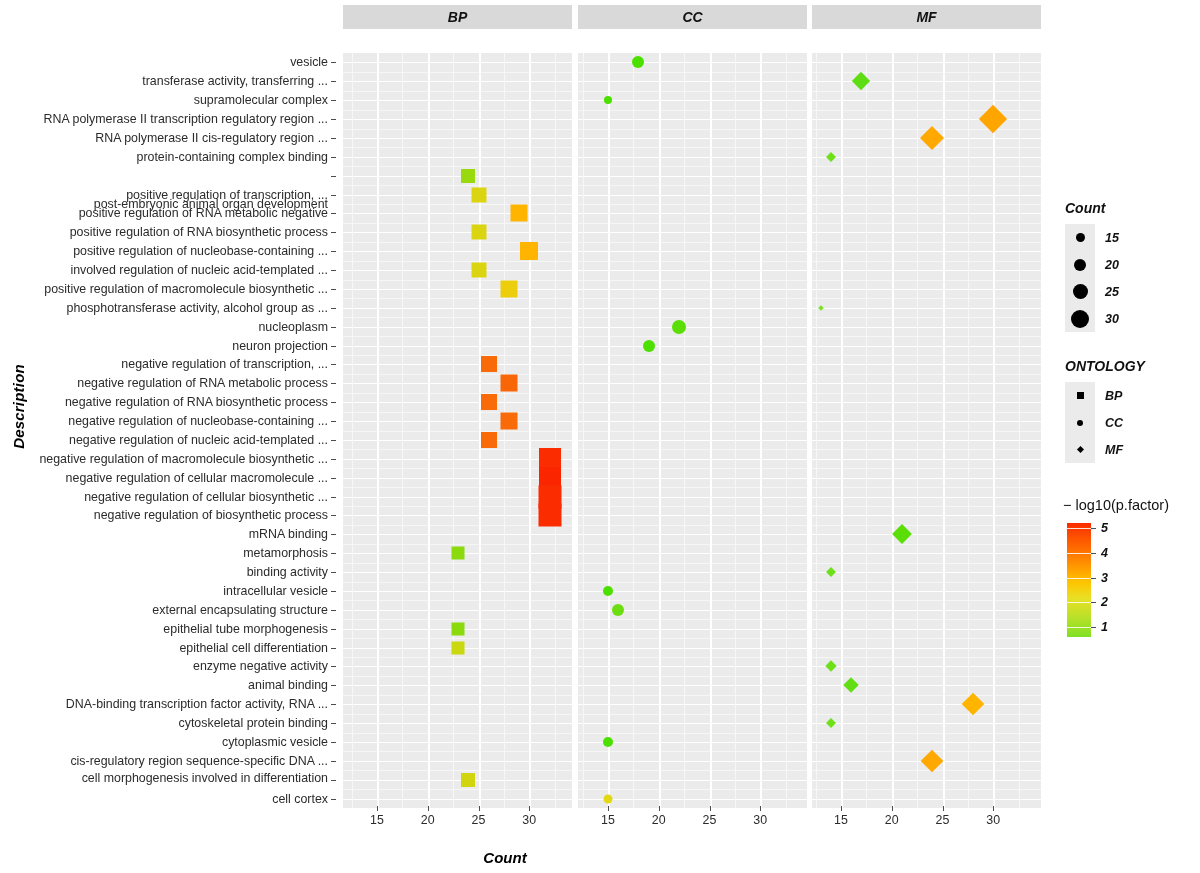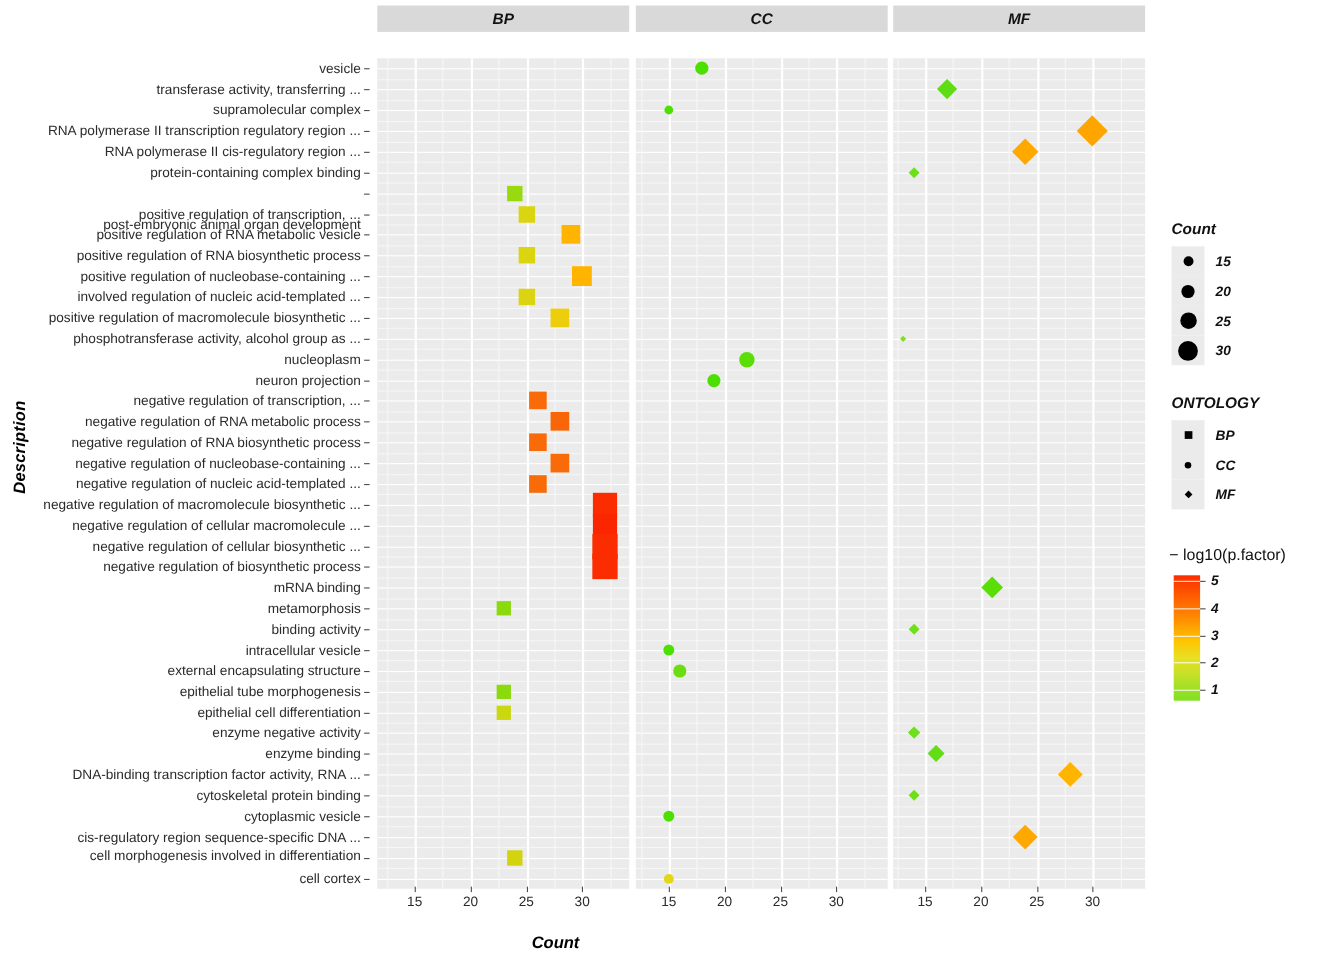--- a/index.html
+++ b/index.html
@@ -89,21 +89,21 @@
       <div class="ytick" style="top: 113.062px;">RNA polymerase II transcription regulatory region ...</div>
       <div class="ytick-dash" style="top: 119.062px;"></div>
       <div class="ytick" style="top: 131.938px;">RNA polymerase II cis-regulatory region ...</div>
       <div class="ytick-dash" style="top: 137.938px;"></div>
       <div class="ytick" style="top: 150.812px;">protein-containing complex binding</div>
       <div class="ytick-dash" style="top: 156.812px;"></div>
       <div class="ytick" style="top: 169.688px; margin-top: 28px;">post-embryonic animal organ development</div>
       <div class="ytick-dash" style="top: 175.688px;"></div>
       <div class="ytick" style="top: 188.562px;">positive regulation of transcription, ...</div>
       <div class="ytick-dash" style="top: 194.562px;"></div>
-      <div class="ytick" style="top: 207.438px;">positive regulation of RNA metabolic vesicle</div>
+      <div class="ytick" style="top: 207.438px;">positive regulation of RNA metabolic negative</div>
       <div class="ytick-dash" style="top: 213.438px;"></div>
       <div class="ytick" style="top: 226.312px;">positive regulation of RNA biosynthetic process</div>
       <div class="ytick-dash" style="top: 232.312px;"></div>
       <div class="ytick" style="top: 245.188px;">positive regulation of nucleobase-containing ...</div>
       <div class="ytick-dash" style="top: 251.188px;"></div>
       <div class="ytick" style="top: 264.062px;">involved regulation of nucleic acid-templated ...</div>
       <div class="ytick-dash" style="top: 270.062px;"></div>
       <div class="ytick" style="top: 282.938px;">positive regulation of macromolecule biosynthetic ...</div>
       <div class="ytick-dash" style="top: 288.938px;"></div>
       <div class="ytick" style="top: 301.812px;">phosphotransferase activity, alcohol group as ...</div>
@@ -139,21 +139,21 @@
       <div class="ytick" style="top: 584.938px;">intracellular vesicle</div>
       <div class="ytick-dash" style="top: 590.938px;"></div>
       <div class="ytick" style="top: 603.812px;">external encapsulating structure</div>
       <div class="ytick-dash" style="top: 609.812px;"></div>
       <div class="ytick" style="top: 622.688px;">epithelial tube morphogenesis</div>
       <div class="ytick-dash" style="top: 628.688px;"></div>
       <div class="ytick" style="top: 641.562px;">epithelial cell differentiation</div>
       <div class="ytick-dash" style="top: 647.562px;"></div>
       <div class="ytick" style="top: 660.438px;">enzyme negative activity</div>
       <div class="ytick-dash" style="top: 666.438px;"></div>
-      <div class="ytick" style="top: 679.312px;">enzyme binding</div>
+      <div class="ytick" style="top: 679.312px;">animal binding</div>
       <div class="ytick-dash" style="top: 685.312px;"></div>
       <div class="ytick" style="top: 698.188px;">DNA-binding transcription factor activity, RNA ...</div>
       <div class="ytick-dash" style="top: 704.188px;"></div>
       <div class="ytick" style="top: 717.062px;">cytoskeletal protein binding</div>
       <div class="ytick-dash" style="top: 723.062px;"></div>
       <div class="ytick" style="top: 735.938px;">cytoplasmic vesicle</div>
       <div class="ytick-dash" style="top: 741.938px;"></div>
       <div class="ytick" style="top: 754.812px;">cis-regulatory region sequence-specific DNA ...</div>
       <div class="ytick-dash" style="top: 760.812px;"></div>
       <div class="ytick" style="top: 772px;">cell morphogenesis involved in differentiation</div>

